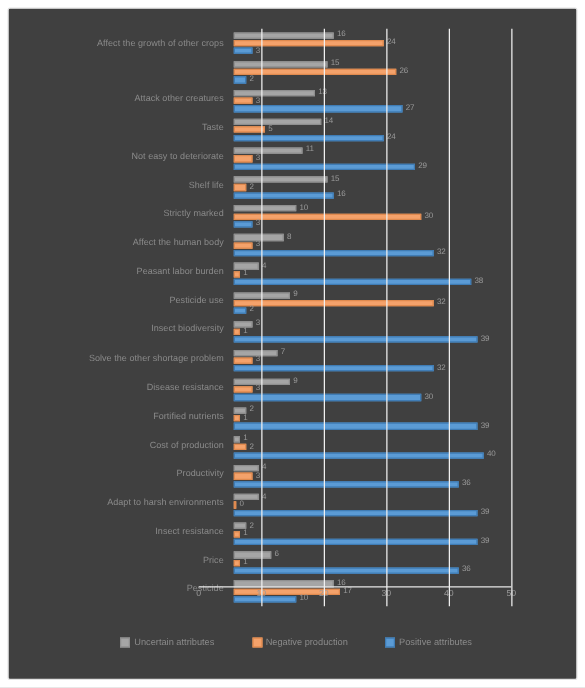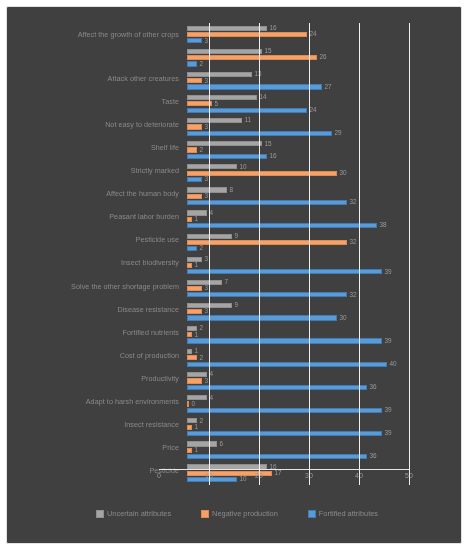--- a/index.html
+++ b/index.html
@@ -493,21 +493,21 @@
         <div class="legend-item">
           <span class="legend-swatch uncertain"></span>
           <span class="legend-label">Uncertain attributes</span>
         </div>
         <div class="legend-item">
           <span class="legend-swatch negative"></span>
           <span class="legend-label">Negative production</span>
         </div>
         <div class="legend-item">
           <span class="legend-swatch positive"></span>
-          <span class="legend-label">Fortified attributes</span>
+          <span class="legend-label">Positive attributes</span>
         </div>
       </div>
 
   <div class="gridline" style="left: 202px; top: 16px;"></div>
       <div class="gridline" style="left: 252px; top: 16px;"></div>
       <div class="gridline" style="left: 302px; top: 16px;"></div>
       <div class="gridline" style="left: 352px; top: 16px;"></div>
       <div class="gridline" style="left: 402px; top: 16px;"></div>
     </div>
 </div>

